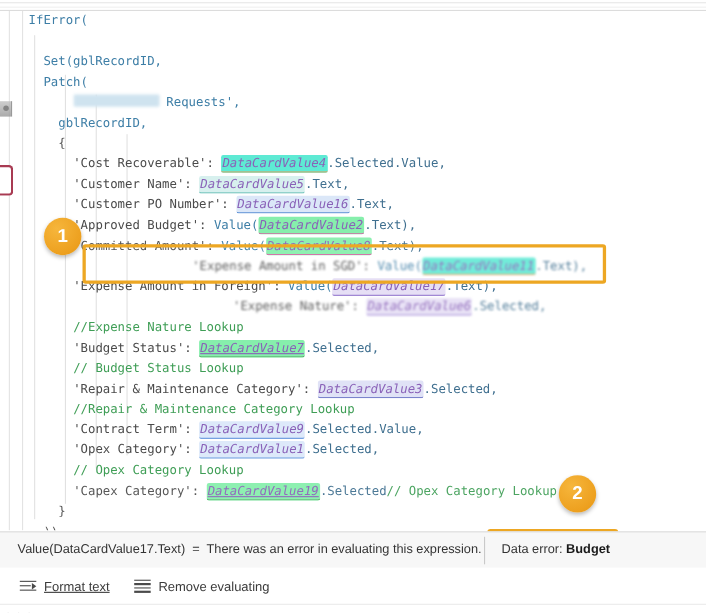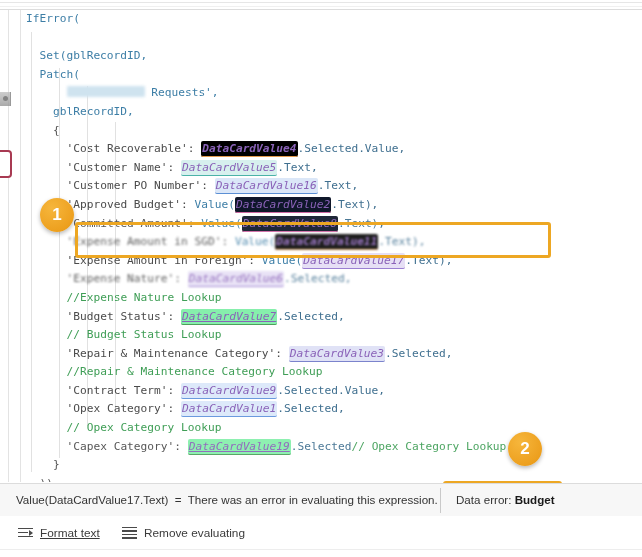--- a/index.html
+++ b/index.html
@@ -50,29 +50,29 @@
   .prop{color:#3f6f8f;}
   .var{font-style:italic;color:#8a62b8;}
   .redact{display:inline-block;width:78px;height:11px;vertical-align:-1px;
     background:#cfe3ef;filter:blur(1.6px);border-radius:1px;}
 
   
   .hl{border-radius:2px;padding:1px 1px;}
   .hl-teal{background:#d7f0ee;border-bottom:1.6px solid #4bb3a8;font-style:italic;}
   .hl-blue{background:#dbe7f8;border-bottom:1.6px solid #5b8fd4;}
   .hl-pink{background:#f7d7e8;border-bottom:1.6px solid #d濃;}
-  .hl-pink{background:#0f172a;border-bottom:1.6px solid #cf6aa4;text-align:right;}
-  .hl-peach{background:#000000;border-bottom:1.6px solid #e59b4e;font-weight:bold;}
+  .hl-pink{background:#86efac;border-bottom:1.6px solid #cf6aa4;text-align:right;}
+  .hl-peach{background:#5eead4;border-bottom:1.6px solid #e59b4e;}
   .hl-violet{background:#e6dff5;border-bottom:1.6px solid #9a7fd1;}
   .hl-green{background:#86efac;border-bottom:1.6px solid #4f9e5c;text-decoration:underline;}
   .hl-lav{background:#e0e2f6;border-bottom:1.6px solid #7b83cc;}
   .hl-sky{background:#dde9fa;border-bottom:1.6px solid #6b9ade;margin-top:41px;}
 
   
-  .blurry{filter:blur(0.9px);opacity:.88;}
+  .blurry{filter:blur(0.9px);opacity:.88;text-align:center;}
   .blurry2{filter:blur(0.55px);opacity:.93;}
 
   
   .badge{position:absolute;width:34px;height:34px;border-radius:50%;
     background:radial-gradient(circle at 35% 30%,#f6b63c,#eda01f 70%,#e09414);
     box-shadow:0 2px 4px rgba(0,0,0,.28);
     color:#fff;font-size:17px;font-weight:bold;
     display:flex;align-items:center;justify-content:center;
     font-family:"Liberation Sans",sans-serif;}
   .badge.one{left:40px;top:198px;}

